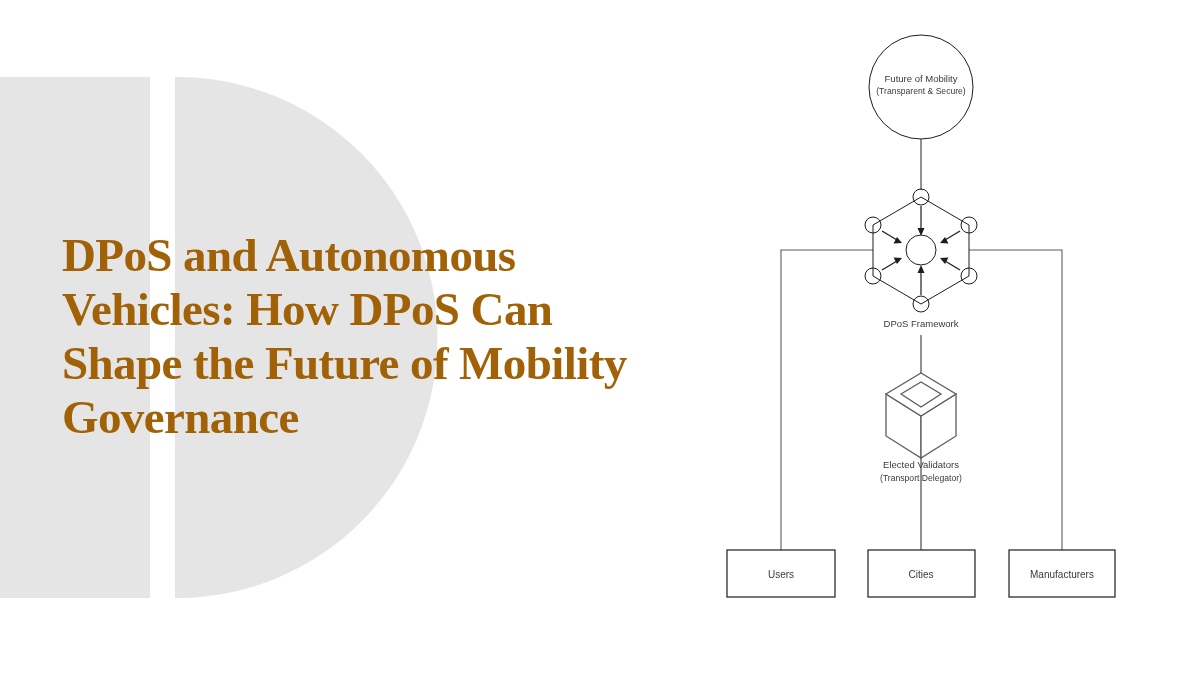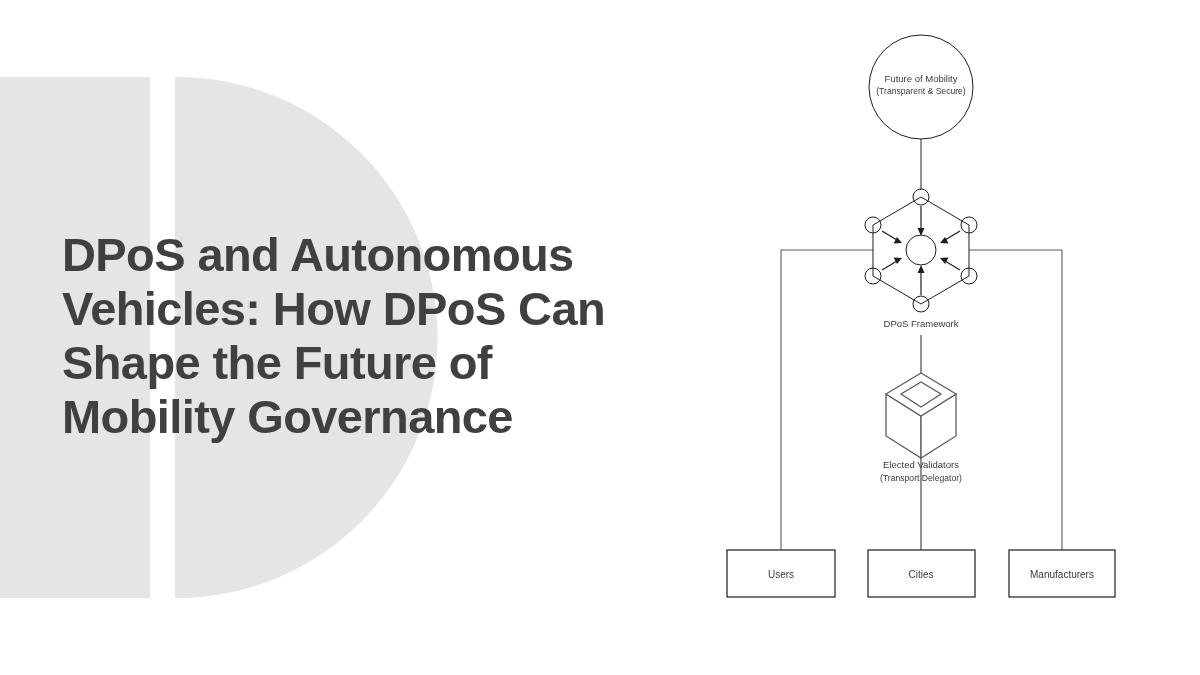--- a/index.html
+++ b/index.html
@@ -28,26 +28,26 @@
 
   
   #title-block {
     position: absolute;
     left: 62px;
     top: 228px;
     width: 600px;
   }
   #slide-title {
     margin: 0;
-    font-family: Liberation Sans, sans-serif;
+    font-family: Liberation Serif, serif;
     font-weight: bold;
     font-size: 47px;
     line-height: 54px;
     letter-spacing: -0.6px;
-    color: #404040;
+    color: #a16207;
     white-space: pre-line;
   }
 
   
   #diagram {
     position: absolute;
     left: 700px;
     top: 0;
     width: 500px;
     height: 675px;

